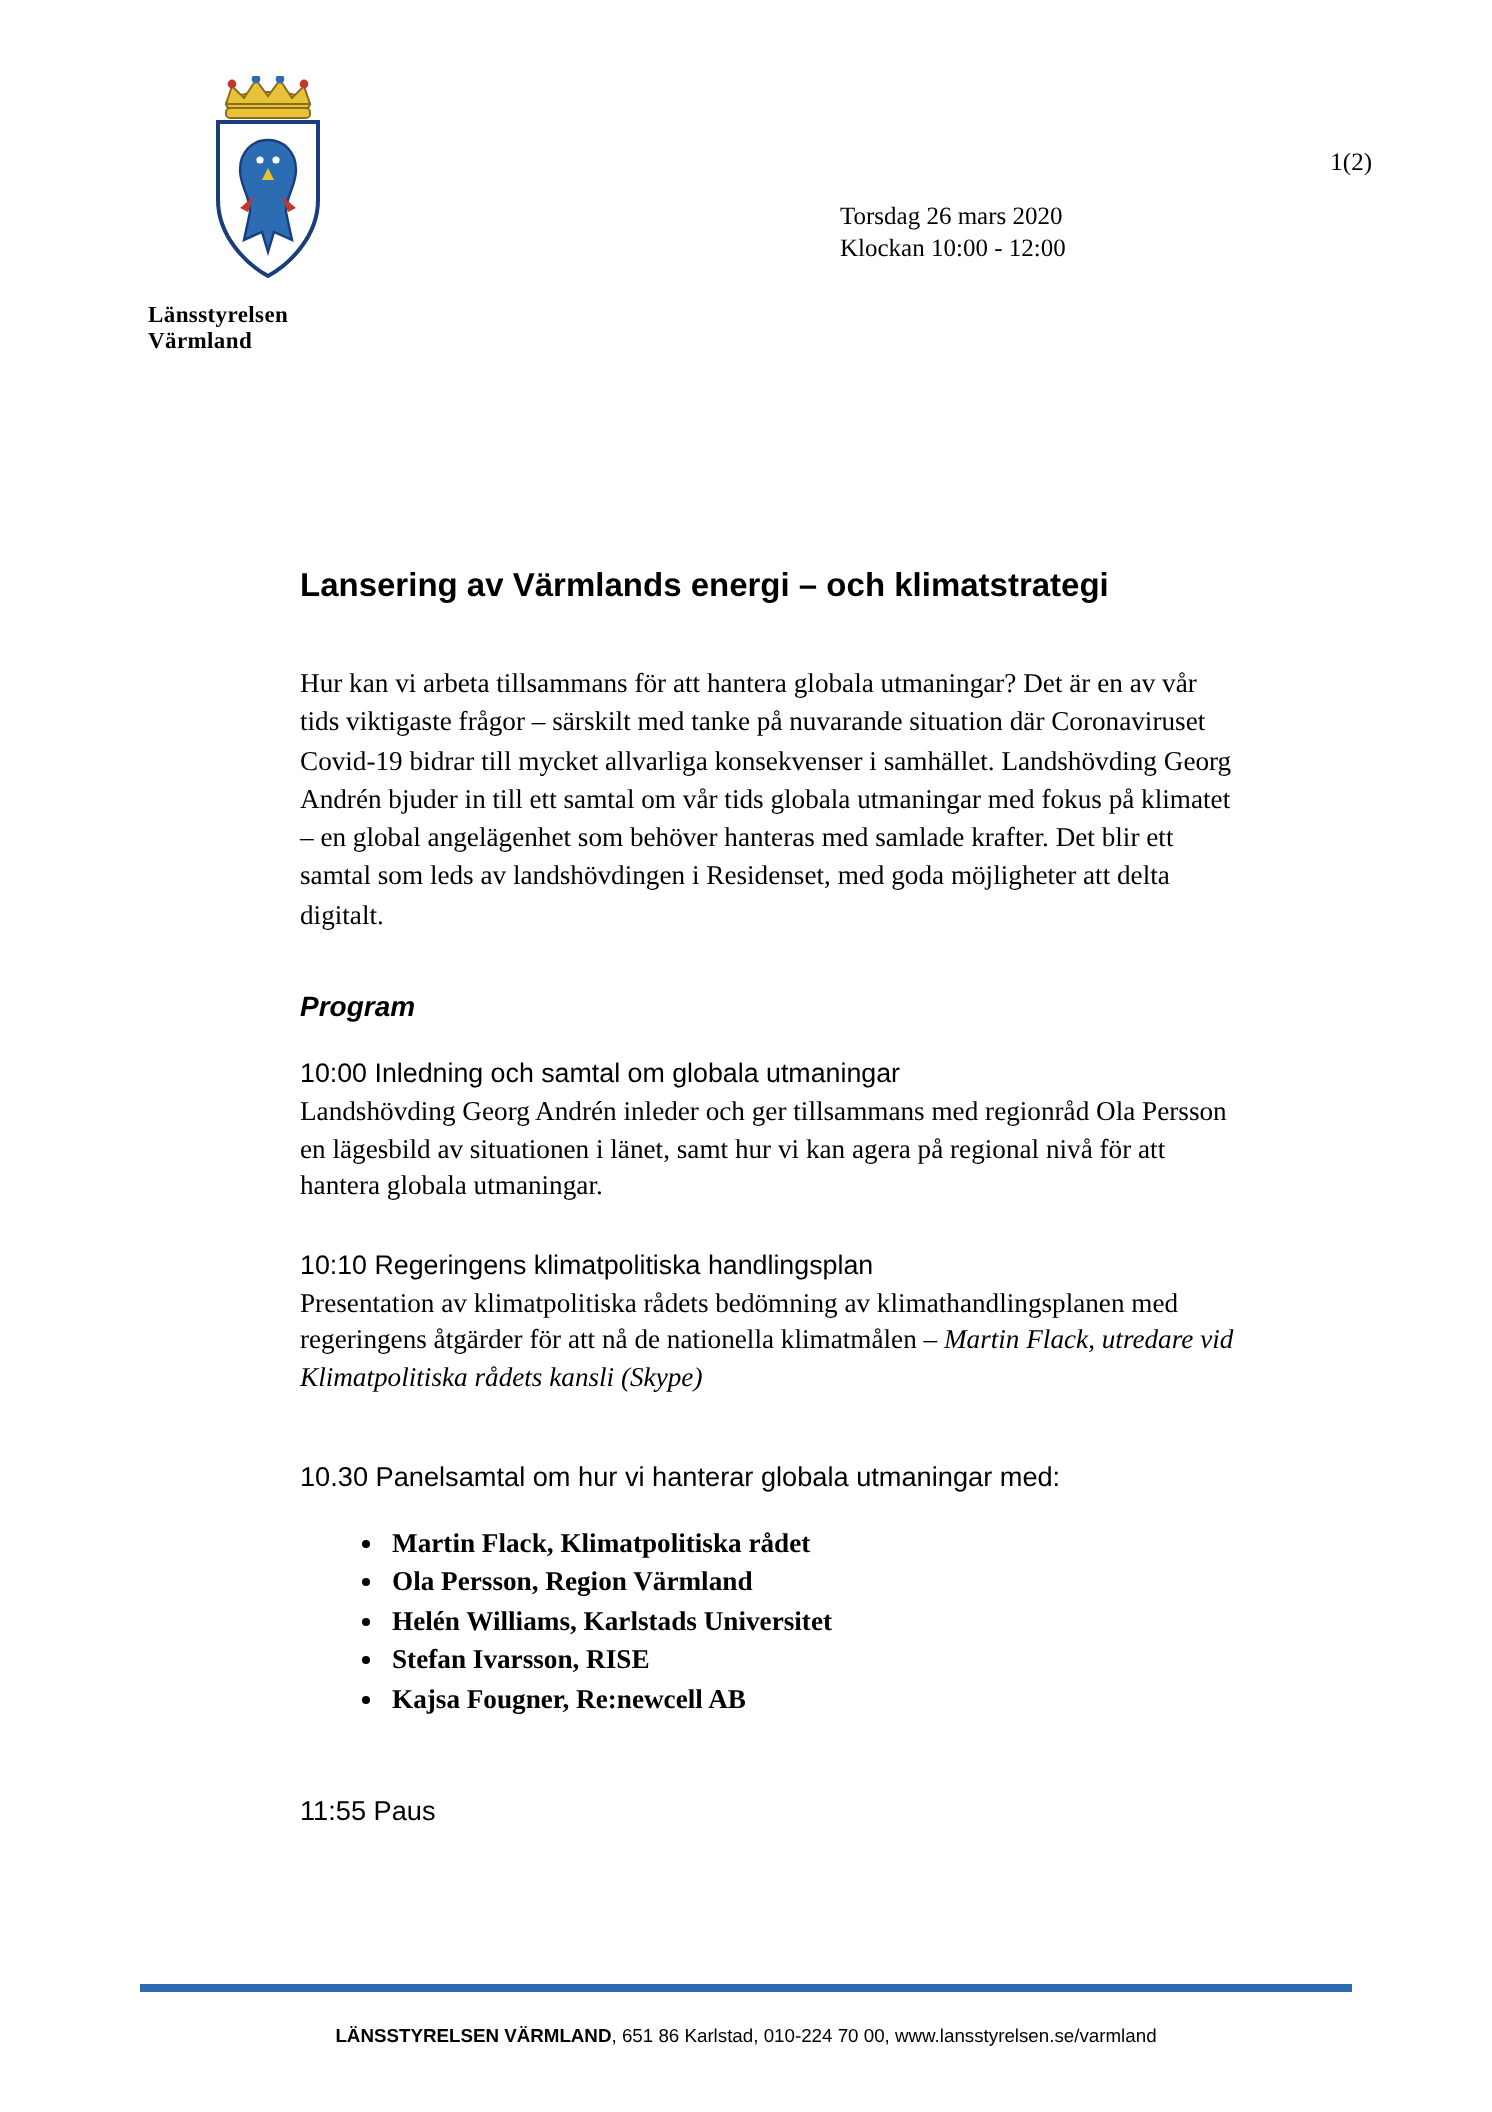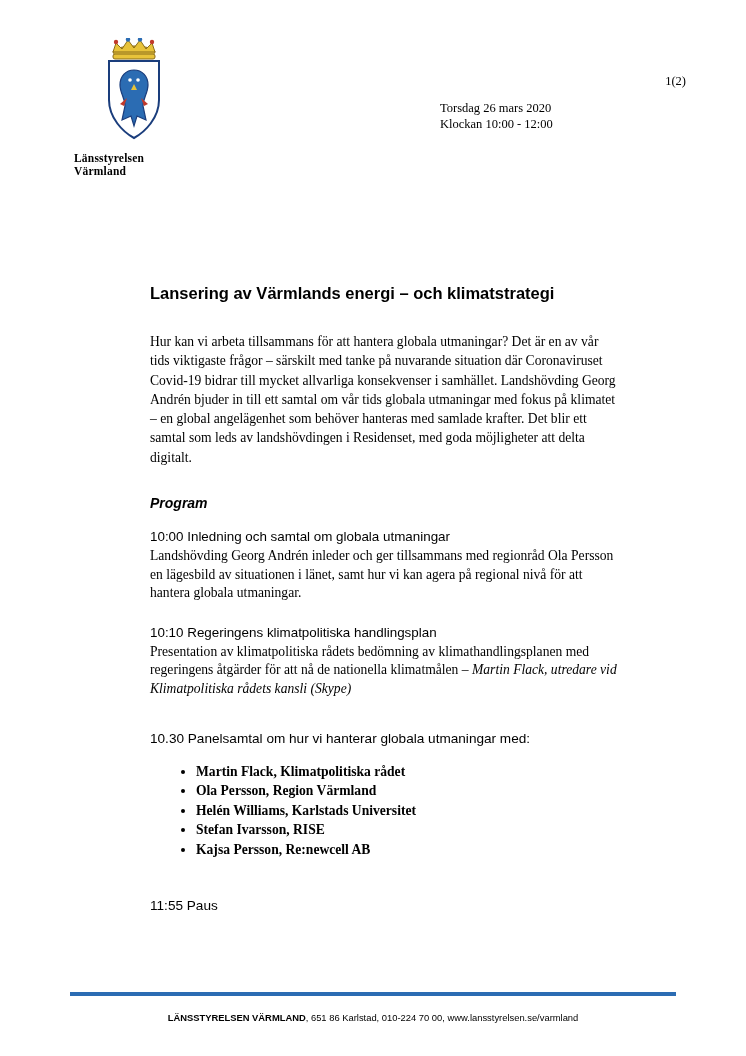--- a/index.html
+++ b/index.html
@@ -49,21 +49,21 @@
     font-family: "Liberation Serif", serif;
     font-size: 11.5px;
     font-weight: bold;
     line-height: 13px;
     color: #000000;
     letter-spacing: 0.2px;
   }
 
   .meeting-meta {
     position: absolute;
-    left: 440px;
+    left: 420px;
     top: 62px;
     font-family: "Liberation Serif", serif;
     font-size: 12.5px;
     line-height: 16px;
     color: #000000;
   }
 
   .page-number {
     position: absolute;
     right: 60px;
@@ -245,21 +245,21 @@
       <p class="item-desc"><span>Presentation av klimatpolitiska rådets bedömning av klimathandlingsplanen med regeringens åtgärder för att nå de nationella klimatmålen – </span><span class="ital">Martin Flack, utredare vid Klimatpolitiska rådets kansli (Skype)</span></p>
     </div>
 
     <p class="panel-heading">10.30 Panelsamtal om hur vi hanterar globala utmaningar med:</p>
 
     <ul class="panelists">
       <li>Martin Flack, Klimatpolitiska rådet</li>
       <li>Ola Persson, Region Värmland</li>
       <li>Helén Williams, Karlstads Universitet</li>
       <li>Stefan Ivarsson, RISE</li>
-      <li>Kajsa Persson, Re:newcell AB</li>
+      <li>Kajsa Fougner, Re:newcell AB</li>
     </ul>
 
     <p class="pause">11:55 Paus</p>
   </div>
 
   <div class="footer-rule"></div>
 
   <div class="footer-text">
     <span class="strong">LÄNSSTYRELSEN VÄRMLAND</span><span>, 651 86 Karlstad, 010-224 70 00, www.lansstyrelsen.se/varmland</span>
   </div>

